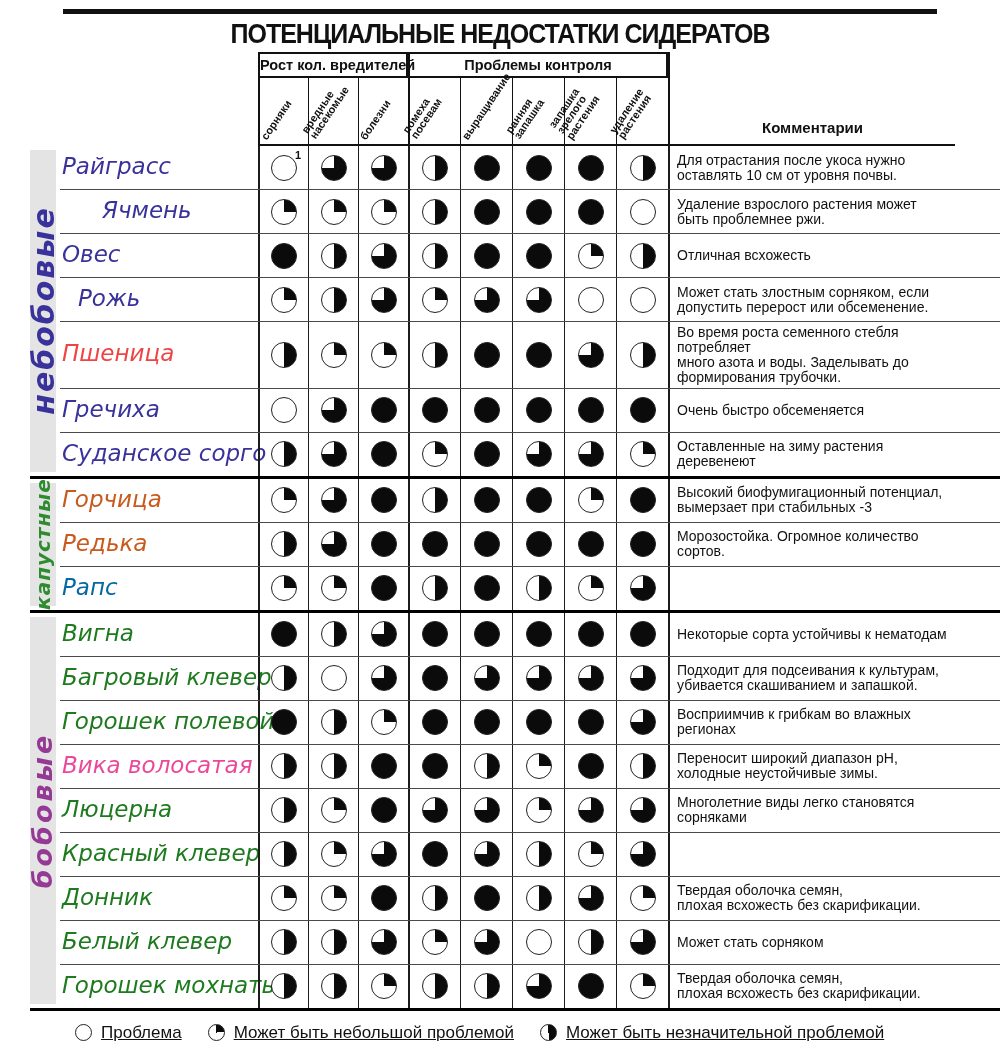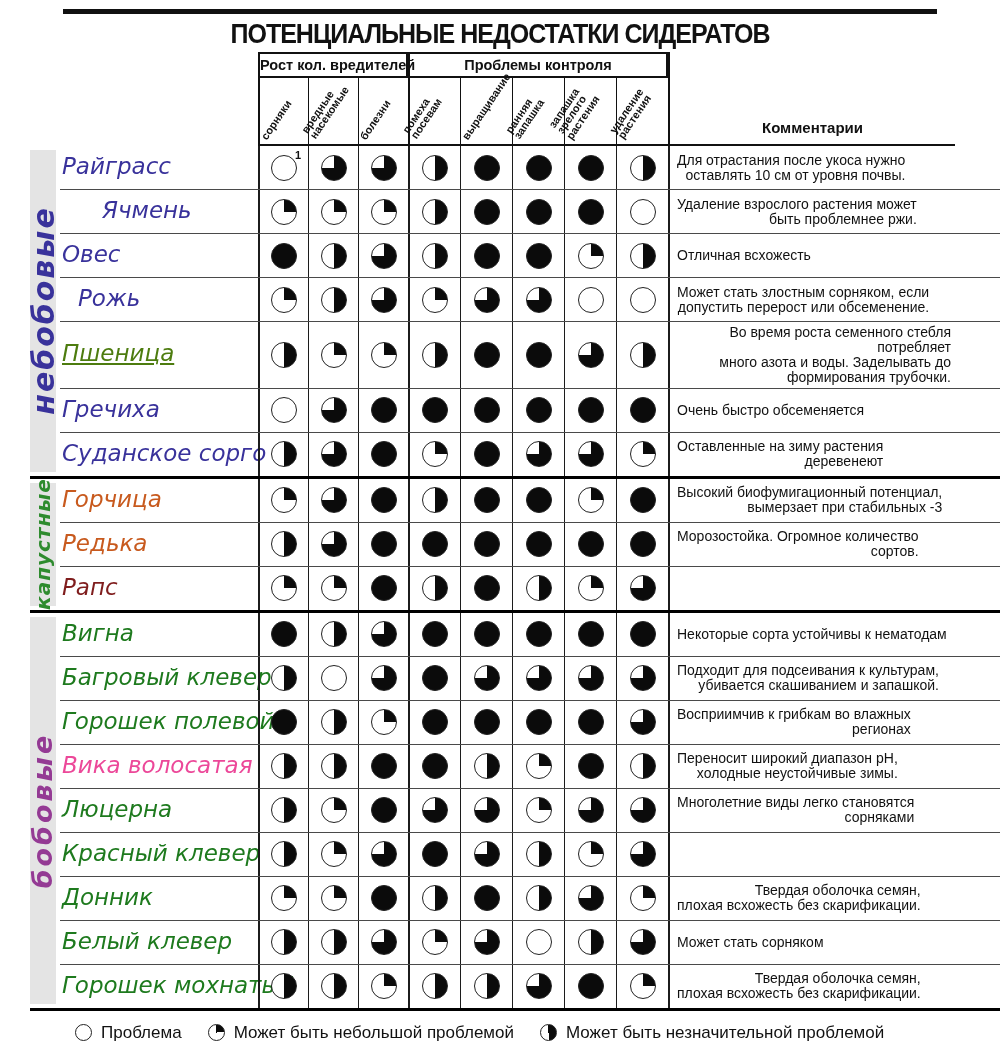--- a/index.html
+++ b/index.html
@@ -37,34 +37,34 @@
   .group.g2 .band-label{font-size:27px;letter-spacing:3px;}
 
   .row{display:grid;grid-template-columns:198px 50px 50px 50px 52px 52px 52px 52px 52px 287px;
     min-height:43px;border-bottom:1.5px solid #4a4a4a;align-items:stretch;}
   .row:last-child{border-bottom:0;}
   .crop-name{display:flex;align-items:center;font-size:23px;font-style:italic;line-height:1;
     padding:2px 0 4px 2px;font-family:"DejaVu Sans",sans-serif;white-space:nowrap;overflow:visible;}
   .cell{position:relative;display:flex;align-items:center;justify-content:center;border-left:1.5px solid #1c1c1c;}
   .cell.c0,.cell.c3{border-left-width:2.5px;}
   .comment{border-left:2.5px solid #1c1c1c;display:flex;align-items:center;font-size:14px;
-    line-height:1.07;padding:3px 4px 3px 7px;white-space:pre-line;text-align:right;}
+    line-height:1.07;padding:3px 4px 3px 7px;white-space:pre-line;}
 
   
   .ball{width:26px;height:26px;border-radius:50%;border:1.6px solid #222;box-sizing:border-box;background:#fff;}
   .ball[data-level="0"]{background:#fff;}
   .ball[data-level="1"]{background:conic-gradient(#0b0b0b 0 25%,#fff 25% 100%);}
   .ball[data-level="2"]{background:conic-gradient(#0b0b0b 0 50%,#fff 50% 100%);}
   .ball[data-level="3"]{background:conic-gradient(#0b0b0b 0 75%,#fff 75% 100%);}
   .ball[data-level="4"]{background:#0b0b0b;}
   .fn{position:absolute;top:3px;right:7px;font-size:11px;font-weight:700;}
 
   
   .legend{margin:12px 0 0 33px;font-size:17px;}
-  .legend-line{display:flex;align-items:center;margin-bottom:10px;}
+  .legend-line{display:flex;align-items:center;margin-bottom:10px;text-decoration:underline;}
   .legend-line.l1{margin-left:42px;}
   .legend-item{display:flex;align-items:center;margin-right:26px;}
   .legend-item .ball{width:17px;height:17px;border-width:1.4px;margin-right:9px;flex:0 0 auto;}
 </style>
 </head>
 <body>
 
 <div class="sheet">
 
   <div class="top-rule"></div>
@@ -224,21 +224,21 @@
           <div class="cell c6">
             <div class="ball" data-level="0"></div>
           </div>
           <div class="cell c7">
             <div class="ball" data-level="0"></div>
           </div>
           <div class="comment">Может стать злостным сорняком, если
 допустить перерост или обсеменение.</div>
         </div>
         <div class="row">
-          <div class="crop-name" style="color: #4d7c0f; text-decoration: underline;">Пшеница</div>
+          <div class="crop-name" style="color: #ef4444;">Пшеница</div>
           <div class="cell c0">
             <div class="ball" data-level="2"></div>
           </div>
           <div class="cell c1">
             <div class="ball" data-level="1"></div>
           </div>
           <div class="cell c2">
             <div class="ball" data-level="1"></div>
           </div>
           <div class="cell c3">
@@ -374,21 +374,21 @@
           <div class="cell c6">
             <div class="ball" data-level="4"></div>
           </div>
           <div class="cell c7">
             <div class="ball" data-level="4"></div>
           </div>
           <div class="comment">Морозостойка. Огромное количество
 сортов.</div>
         </div>
         <div class="row">
-          <div class="crop-name" style="color: #7f1d1d;">Рапс</div>
+          <div class="crop-name" style="color: #0369a1;">Рапс</div>
           <div class="cell c0">
             <div class="ball" data-level="1"></div>
           </div>
           <div class="cell c1">
             <div class="ball" data-level="1"></div>
           </div>
           <div class="cell c2">
             <div class="ball" data-level="4"></div>
           </div>
           <div class="cell c3">

